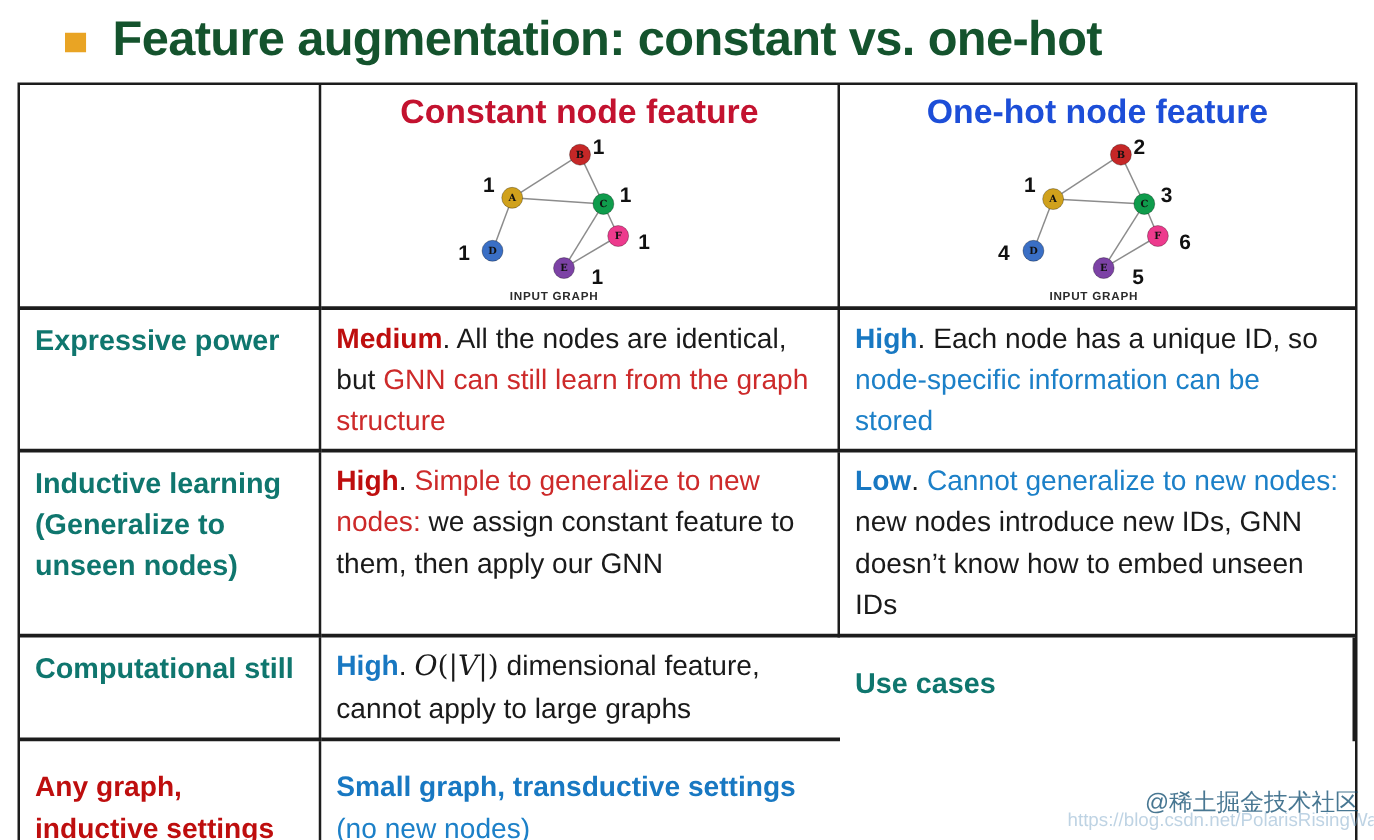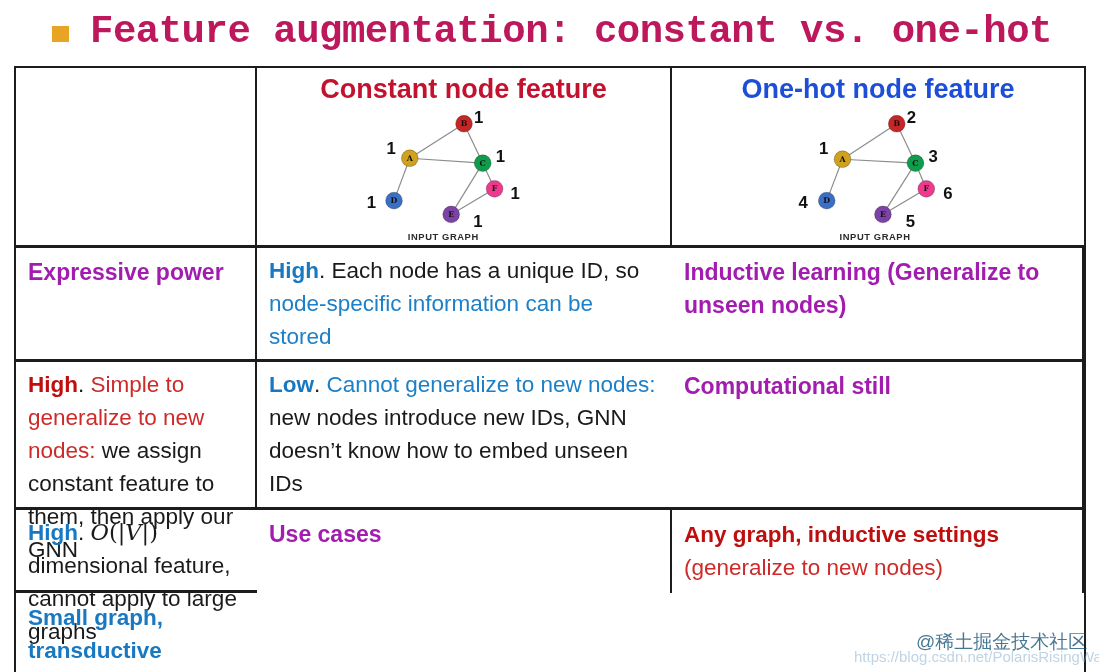--- a/index.html
+++ b/index.html
@@ -17,22 +17,22 @@
   .cmp-table{
     position:absolute;left:14px;top:66px;width:1072px;height:610px;
     border:2px solid #1c1c1c;display:grid;box-sizing:border-box;
     grid-template-columns:241px 415px 1fr;
     grid-template-rows:180px 114px 148px 83px 1fr;
     background:#fff;
   }
   .cell{box-sizing:border-box;border-right:2px solid #1c1c1c;border-bottom:3px solid #1c1c1c;
         padding:6px 12px;font-size:22.5px;line-height:33px;color:#1a1a1a;white-space:pre-wrap;}
   .cell.last-col{border-right:none;}
-  .cell.last-row{border-bottom:none;padding-top:8px;}
-  .label-cell{font-weight:700;color:#a21caf;font-size:23px;padding-top:8px;}
+  .cell.last-row{border-bottom:none;padding-top:20px;}
+  .label-cell{font-weight:700;color:#0f766e;font-size:23px;padding-top:8px;}
   .head-cell{display:flex;flex-direction:column;align-items:center;padding:4px 0 0 0;white-space:normal;}
   .head-title{font-size:27px;font-weight:700;line-height:34px;}
   .head-title.red{color:#C3122F;}
   .head-title.blue{color:#1d4ed8;}
   .graph-svg{width:412px;height:138px;display:block;}
   
   .s-k{color:#1a1a1a;}
   .s-r{color:#CD2A2A;}
   .s-br{color:#BE0E0E;font-weight:700;}
   .s-b{color:#1C80C8;}
@@ -48,21 +48,21 @@
   .wm1{position:absolute;left:916px;top:629px;font-size:19px;color:#0c4a6e;opacity:0.75;white-space:nowrap;}
   .wm2{position:absolute;left:854px;top:648px;font-size:15px;color:#7FA8C9;opacity:0.5;white-space:nowrap;}
 </style>
 </head>
 <body>
 
 <div class="slide-title">
   <svg class="bullet" viewBox="0 0 17 16">
     <rect x="0" y="0" width="17" height="16" id="bullet-rect" fill="#E9A424"></rect>
   </svg>
-  <div class="title-text" id="title-text" style="color: #be185d; font-family: Liberation Mono, monospace;">
+  <div class="title-text" id="title-text" style="color: #14532d;">
     <span>Feature augmentation: </span><span class="tb">constant</span><span> vs. </span><span class="tb">one-hot</span>
   </div>
 </div>
 
 <div class="cmp-table">
 
   <div class="cell head-cell"></div>
   <div class="cell head-cell">
     <div class="head-title red">Constant node feature</div>
     <svg class="graph-svg" viewBox="0 0 414 140" preserveAspectRatio="xMidYMid meet">
@@ -120,20 +120,21 @@
         <text x="212" y="110" text-anchor="middle" dominant-baseline="central" class="node-letter">E</text>
         <text x="240" y="117" text-anchor="middle" dominant-baseline="central" class="feat-label">5</text>
         <circle cx="256" cy="84" r="8.5" fill="#ED3A8D" stroke="rgba(0,0,0,0.35)" stroke-width="0.7"></circle>
         <text x="256" y="84" text-anchor="middle" dominant-baseline="central" class="node-letter">F</text>
         <text x="278" y="89" text-anchor="middle" dominant-baseline="central" class="feat-label">6</text>
         <text x="204" y="133" text-anchor="middle" dominant-baseline="central" class="graph-caption">INPUT GRAPH</text>
       </svg>
   </div>
 
   <div class="cell label-cell">Expressive power</div>
+  <div class="cell"><span class="s-br">Medium</span><span class="s-k">. All the nodes are identical, but </span><span class="s-r">GNN can still learn from the graph structure</span></div>
   <div class="cell last-col"><span class="s-bb">High</span><span class="s-k">. Each node has a unique ID, so </span><span class="s-b">node-specific information can be stored</span></div>
 
   <div class="cell label-cell">Inductive learning (Generalize to unseen nodes)</div>
   <div class="cell"><span class="s-br">High</span><span class="s-k">. </span><span class="s-r">Simple to generalize to new nodes:</span><span class="s-k"> we assign constant feature to them, then apply our GNN</span></div>
   <div class="cell last-col"><span class="s-bb">Low</span><span class="s-k">. </span><span class="s-b">Cannot generalize to new nodes:</span><span class="s-k"> new nodes introduce new IDs, GNN doesn’t know how to embed unseen IDs</span></div>
 
   <div class="cell label-cell">Computational still</div>
   <div class="cell last-col"><span class="s-bb">High</span><span class="s-k">. </span><span class="s-mi">O</span><span class="s-m">(|</span><span class="s-mi">V</span><span class="s-m">|)</span><span class="s-k"> dimensional feature, cannot apply to large graphs</span></div>
 
   <div class="cell label-cell last-row">Use cases</div>

